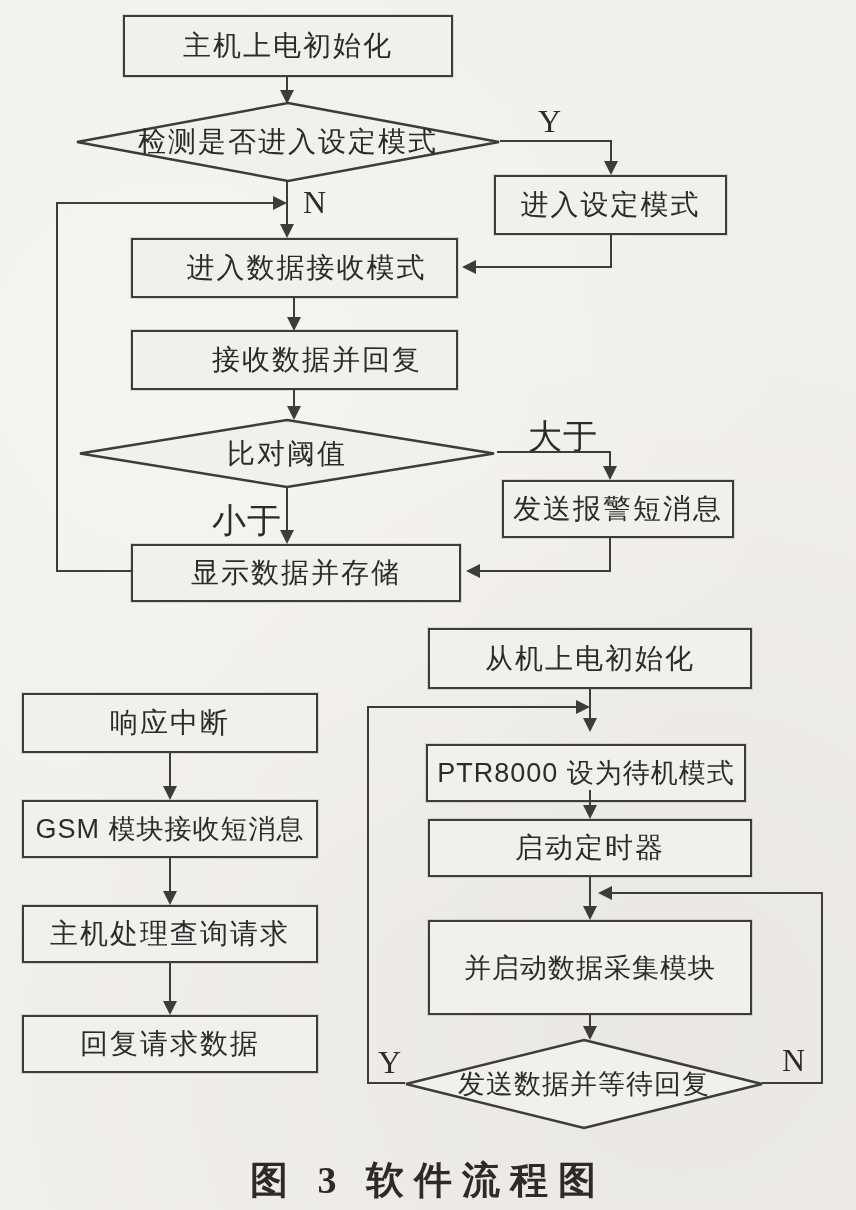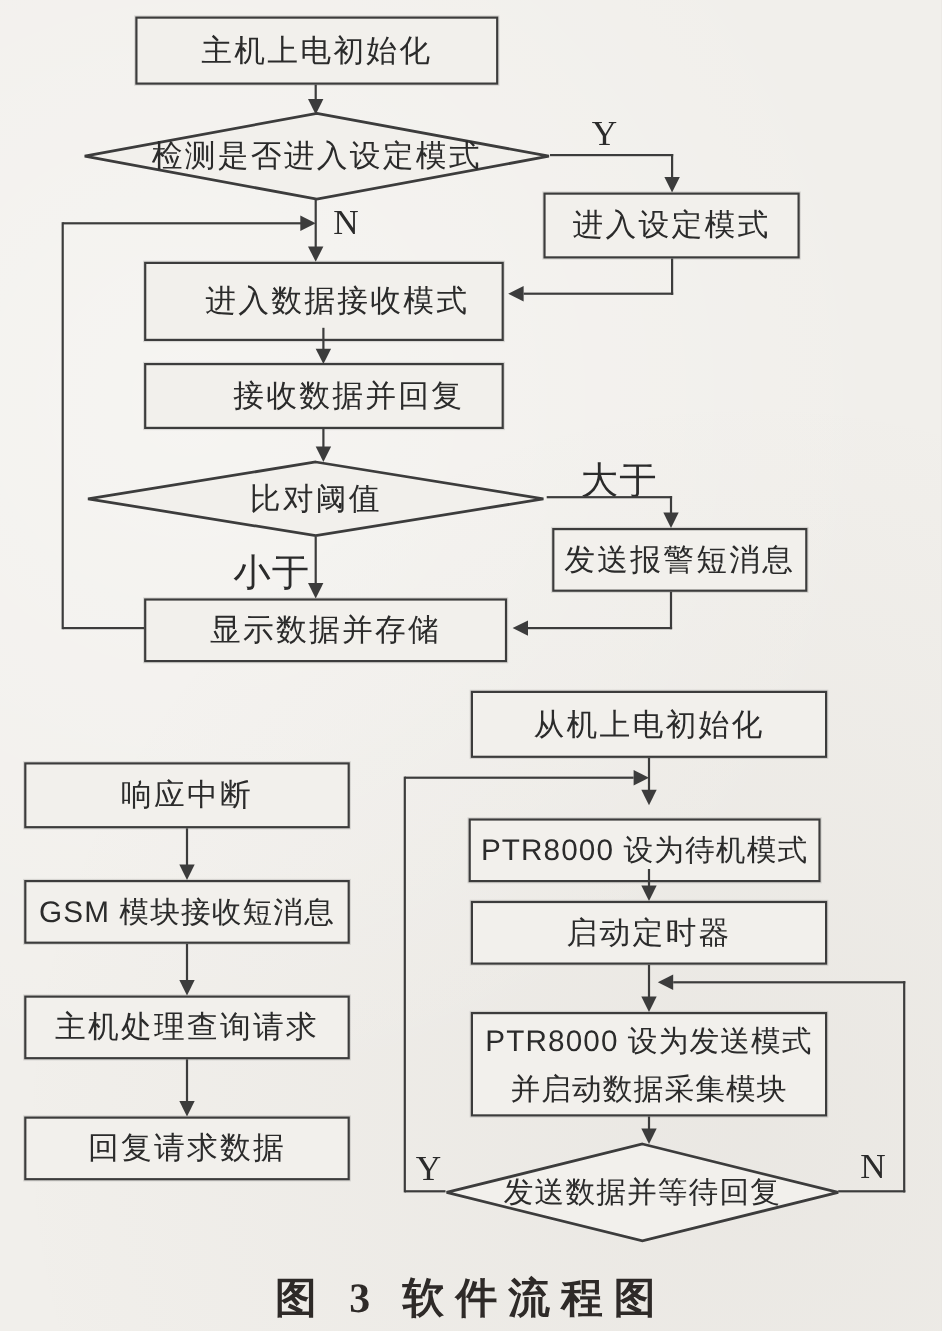--- a/index.html
+++ b/index.html
@@ -65,21 +65,21 @@
   <div class="ah down" style="left:604px;top:161px;"></div>
 
   <div class="box" style="left:494px;top:175px;width:233px;height:60px;">进入设定模式</div>
 
   <div class="lbl yn" style="left:303px;top:184px;">N</div>
   <div class="vl" style="left:286px;top:181px;height:44px;"></div>
   <div class="ah down" style="left:280px;top:224px;"></div>
   <div class="hl" style="left:57px;top:202px;width:218px;"></div>
   <div class="ah right" style="left:273px;top:196px;"></div>
 
-  <div class="box" style="left:131px;top:238px;width:327px;height:72px;padding-left:24px;">进入数据接收模式</div>
+  <div class="box" style="left:131px;top:238px;width:327px;height:60px;padding-left:24px;">进入数据接收模式</div>
 
   <div class="vl" style="left:610px;top:235px;height:33px;"></div>
   <div class="hl" style="left:476px;top:266px;width:136px;"></div>
   <div class="ah left" style="left:462px;top:260px;"></div>
 
   <div class="vl" style="left:293px;top:298px;height:20px;"></div>
   <div class="ah down" style="left:287px;top:317px;"></div>
 
   <div class="box" style="left:131px;top:330px;width:327px;height:60px;padding-left:45px;">接收数据并回复</div>
 
@@ -143,21 +143,20 @@
   <div class="ah down" style="left:583px;top:805px;"></div>
 
   <div class="box" style="left:428px;top:819px;width:324px;height:58px;">启动定时器</div>
 
   <div class="vl" style="left:589px;top:877px;height:31px;"></div>
   <div class="ah down" style="left:583px;top:906px;"></div>
   <div class="hl" style="left:612px;top:892px;width:211px;"></div>
   <div class="ah left" style="left:598px;top:886px;"></div>
 
   <div class="box box2" style="left:428px;top:920px;width:324px;height:95px;font-size:27px;letter-spacing:1px;">
-    <span>PTR8000 设为发送模式</span>
     <span>并启动数据采集模块</span>
   </div>
 
   <div class="vl" style="left:589px;top:1015px;height:13px;"></div>
   <div class="ah down" style="left:583px;top:1026px;"></div>
 
   <div class="dia" style="left:403px;top:1038px;width:362px;height:92px;">
     <svg width="362" height="92" viewBox="0 0 362 92">
         <polygon points="181,2 359,46 181,90 3,46"></polygon>
       </svg>

